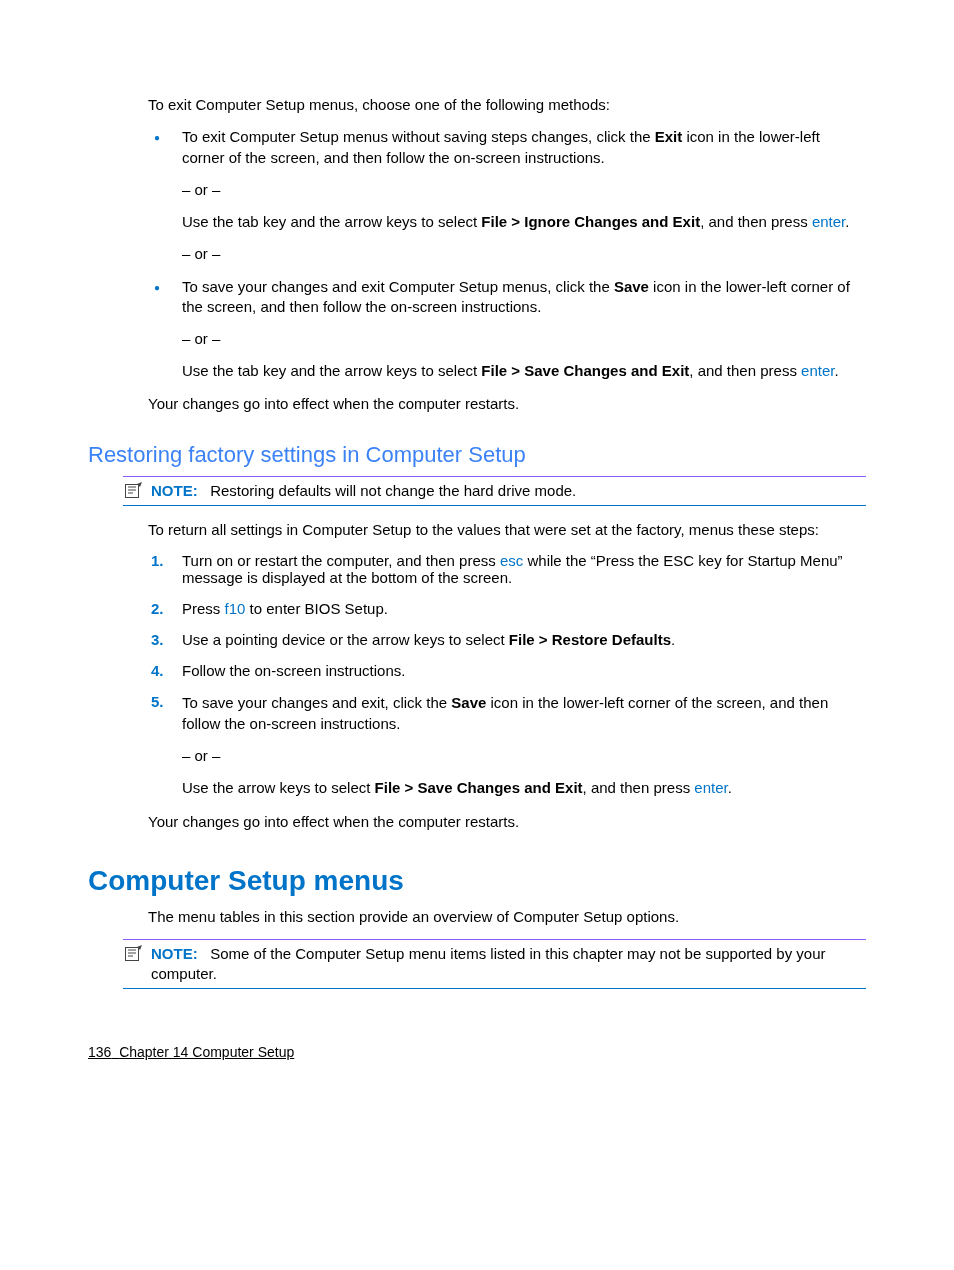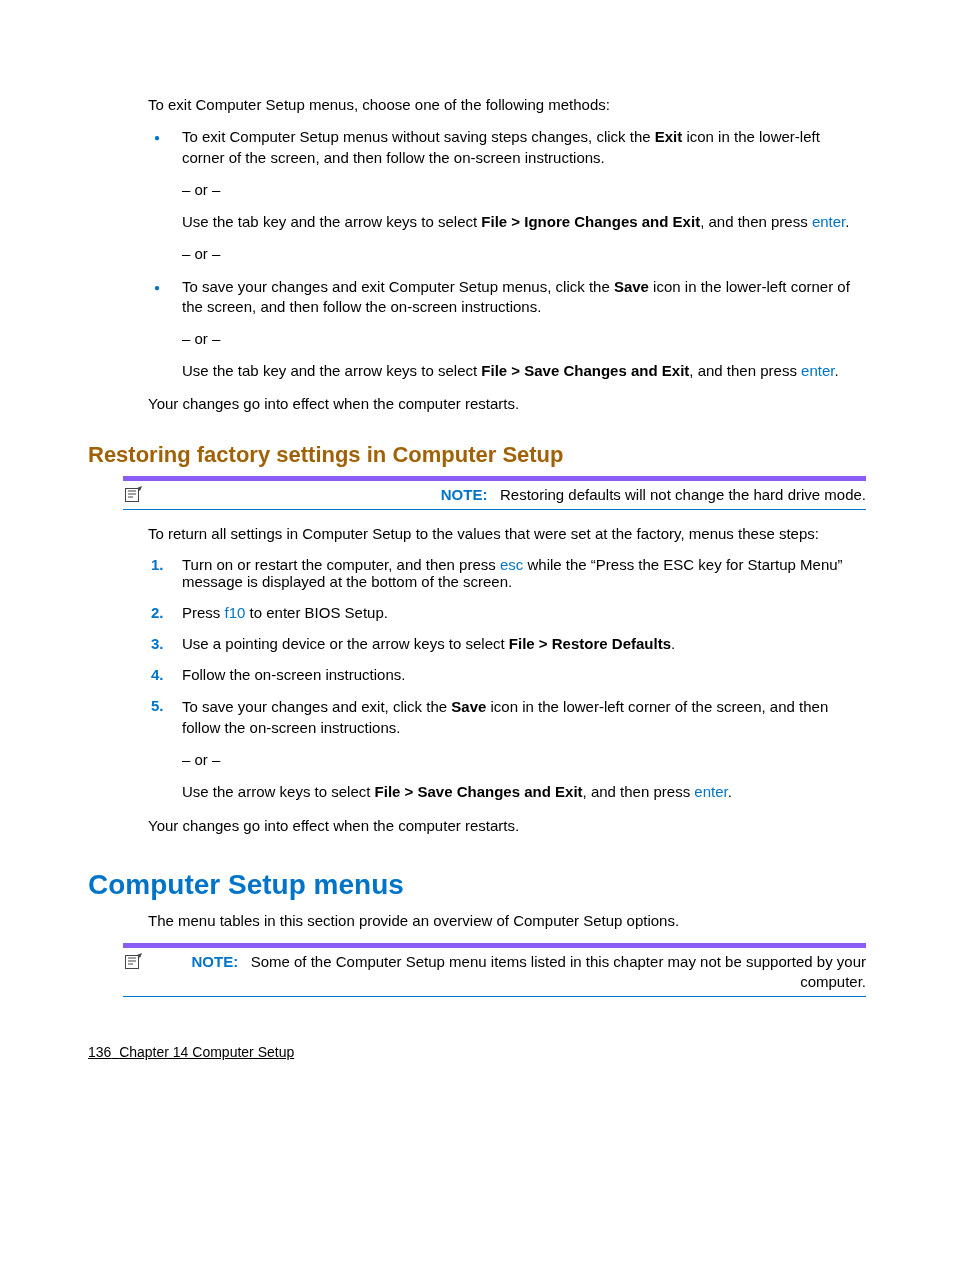--- a/index.html
+++ b/index.html
@@ -62,39 +62,38 @@
     font-weight: bold;
     position: absolute;
     left: 3px;
     top: 0;
   }
   .nested {
     margin-top: 12px;
   }
   .nested p { margin-bottom: 12px; }
   h2.section {
-    color: #a16207;
+    color: #3b82f6;
     font-size: 22px;
-    font-weight: bold;
+    font-weight: normal;
     margin: 28px 0 8px 0;
   }
   h1.section {
     color: #0074c8;
     font-size: 28px;
     font-weight: bold;
     margin: 32px 0 10px 0;
   }
   .note {
-    border-top: 5px solid #8b5cf6;
+    border-top: 1px solid #8b5cf6;
     border-bottom: 1px solid #0074c8;
     padding: 4px 0 4px 0;
     margin: 0 0 14px 35px;
     position: relative;
     line-height: 1.35;
-    text-align: right;
   }
   .note-body {
     padding-left: 28px;
   }
   .note-label {
     color: #0074c8;
     font-weight: bold;
   }
   .note-icon {
     position: absolute;

